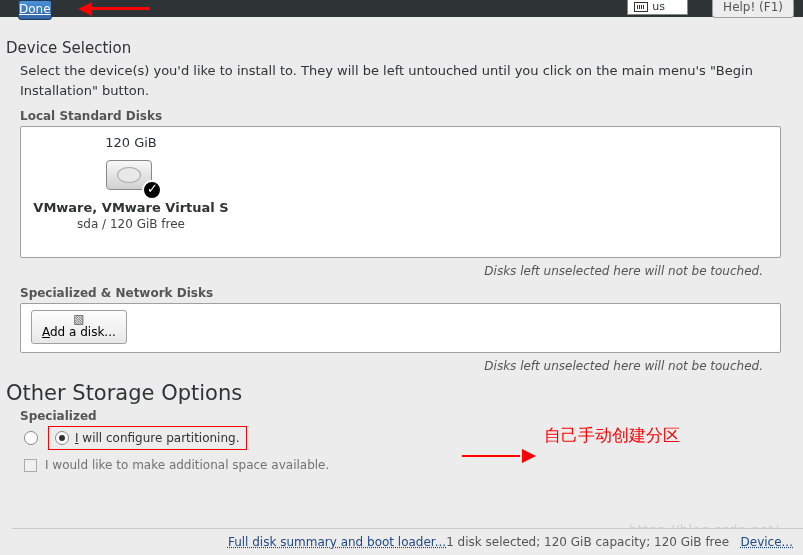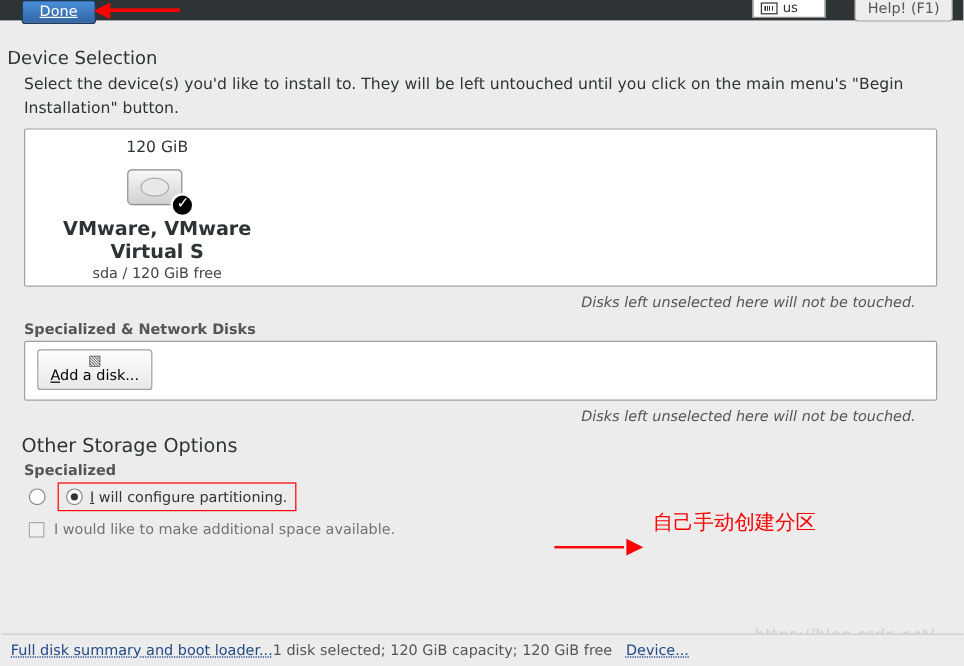--- a/index.html
+++ b/index.html
@@ -1,19 +1,19 @@
 <!DOCTYPE html>
 <html><head>
   <meta charset="utf-8">
   <style>
     * { box-sizing: border-box; margin: 0; padding: 0; font-family: "DejaVu Sans", "Liberation Sans", sans-serif; }
     body { width: 803px; height: 555px; background: #ececec; color: #2e3436; font-size: 13px; position: relative; overflow: hidden; }
     
     .top-bar { height: 17px; background: #2e3436; position: relative; }
-    .done-btn { position: absolute; left: 18px; top: 0px; background: linear-gradient(#4a90d9, #3465a4); color: #fff; border: 1px solid #1c3b5a; border-radius: 3px; padding: 1px 14px 3px; font-size: 12px; cursor: pointer; }
+    .done-btn { position: absolute; left: 18px; top: 0px; background: linear-gradient(#4a90d9, #3465a4); color: #fff; border: 1px solid #1c3b5a; border-radius: 3px; padding: 1px 0 3px; font-size: 12px; cursor: pointer; }
     .done-btn u { text-decoration: underline; }
     .lang-box { position: absolute; right: 115px; top: -2px; background: #fff; border: 1px solid #888; padding: 1px 22px 1px 6px; font-size: 11px; display: flex; align-items: center; gap: 4px; }
     .help-btn { position: absolute; right: 9px; top: -2px; background: #ededed; border: 1px solid #a0a0a0; border-radius: 3px; padding: 1px 10px 3px; font-size: 12px; color: #555; cursor: pointer; }
     
     .arrow-red { position: absolute; left: 80px; top: 8px; width: 70px; height: 4px; pointer-events: none; }
     .arrow-red::before { content: ""; position: absolute; right: 0; top: -1px; width: 60px; height: 3px; background: #ff0000; }
     .arrow-red::after { content: ""; position: absolute; left: -2px; top: -6px; border-right: 14px solid #ff0000; border-top: 7px solid transparent; border-bottom: 7px solid transparent; }
     
     .content { padding: 8px 10px 0 6px; }
     .section-title { font-size: 15px; font-weight: normal; color: #2e3436; margin: 14px 0 4px 0; }
@@ -22,21 +22,21 @@
     .subsection-label { font-weight: bold; font-size: 12px; color: #555; margin: 2px 0 3px 14px; }
     .disk-panel { border: 1px solid #a0a0a0; background: #fff; margin: 0 12px 0 14px; border-radius: 2px; padding: 6px 10px 8px; min-height: 38px; position: relative; }
     .local-panel { height: 132px; }
     .disk-item { width: 200px; text-align: center; }
     .disk-size { font-size: 13px; padding-top: 2px; }
     .disk-icon-wrap { position: relative; width: 50px; height: 34px; margin: 10px auto 6px; }
     .disk-icon { width: 46px; height: 30px; background: linear-gradient(#f8f8f8,#d0d0d0); border: 1px solid #888; border-radius: 4px; position: relative; }
     .disk-icon::after { content:""; position:absolute; left:10px; top:6px; width:22px; height:14px; border:1px solid #aaa; border-radius:50%; background:#e8e8e8;}
     .check-badge { position: absolute; right: -6px; bottom: -6px; width: 20px; height: 20px; background: #000; border-radius: 50%; border: 2px solid #fff; }
     .check-badge::after { content: "✓"; color: #fff; font-size: 13px; font-weight: bold; position: absolute; left: 3px; top: -1px; }
-    .disk-name { font-weight: bold; font-size: 16px; }
+    .disk-name { font-weight: bold; font-size: 13px; }
     .disk-sub { font-size: 12px; color: #444; margin-top: 2px; }
     
     .note-right { text-align: right; font-style: italic; font-size: 12px; color: #555; margin: 6px 30px 8px 0; }
     
     .add-disk-btn { background: linear-gradient(#fdfdfd,#e8e8e8); border: 1px solid #a0a0a0; border-radius: 3px; padding: 2px 10px 4px; font-size: 12px; cursor: pointer; text-align: center; display: inline-block; }
     .add-disk-btn .icon-slot { display: block; font-size: 12px; color: #555; line-height: 12px; }
     
     .partition-row { display: flex; align-items: center; gap: 10px; margin: 3px 0 0 18px; }
     .radio { width: 14px; height: 14px; border: 1px solid #888; border-radius: 50%; display: inline-block; position: relative; background: #fff; flex-shrink: 0; }
     .radio.checked::after { content:""; position:absolute; left:3px; top:3px; width:6px; height:6px; background:#333; border-radius:50%; }
@@ -44,21 +44,21 @@
     .red-box { border: 1.5px solid #ff0000; padding: 4px 6px; display: flex; align-items: center; gap: 6px; }
     
     .checkbox { width: 13px; height: 13px; border: 1px solid #aaa; background: #f0f0f0; display: inline-block; flex-shrink: 0; }
     .check-row { display: flex; align-items: center; gap: 8px; margin: 8px 0 0 18px; color: #737373; font-size: 12px; }
     
     .arrow2 { position: absolute; left: 462px; top: 448px; width: 74px; height: 20px; pointer-events: none; }
     .arrow2::before { content:""; position:absolute; left:0; top:7px; width:58px; height:2px; background:#ff0000; }
     .arrow2::after { content:""; position:absolute; right:0; top:1px; border-left:14px solid #ff0000; border-top:7px solid transparent; border-bottom:7px solid transparent; }
     .cn-text { position: absolute; left: 544px; top: 424px; font-size: 17px; color: #ff0000; font-family: "Microsoft YaHei","SimSun",sans-serif; }
     
-    .footer { position: absolute; left: 1px; right: 0; bottom: 0; border-top: 1px solid #c9c9c9; padding: 6px 10px 6px 8px; display: flex; justify-content: flex-start; align-items: center; font-size: 12px; background: #ececec; }
+    .footer { position: absolute; left: 12px; right: 0; bottom: 0; border-top: 1px solid #c9c9c9; padding: 6px 10px 6px 8px; display: flex; justify-content: flex-end; align-items: center; font-size: 12px; background: #ececec; }
     .link { color: #204a87; text-decoration: underline dotted; cursor: pointer; }
     .footer-right { color: #555; }
     .watermark { position: absolute; right: 10px; bottom: 18px; color: rgba(120,120,120,0.25); font-size: 13px; letter-spacing: 0.5px; pointer-events:none; }
     .kb-icon { width:14px; height:10px; border:1px solid #333; display:inline-block; position:relative; }
     .kb-icon::after{content:"";position:absolute;left:2px;top:2px;right:2px;bottom:2px;background:repeating-linear-gradient(90deg,#333 0 1px,transparent 1px 2px);}
   </style>
 </head>
 <body>
 
 <div class="top-bar">
@@ -69,20 +69,21 @@
   </div>
   <button class="help-btn">Help! (F1)</button>
 </div>
 
 <div class="arrow-red"></div>
 
 <div class="content">
   <div class="section-title">Device Selection</div>
   <div class="intro">Select the device(s) you'd like to install to.  They will be left untouched until you click on the main menu's "Begin Installation" button.</div>
 
+  <div class="subsection-label">Local Standard Disks</div>
   <div class="disk-panel local-panel">
     <div class="disk-item">
       <div class="disk-size">120 GiB</div>
       <div class="disk-icon-wrap">
         <div class="disk-icon"></div>
         <div class="check-badge"></div>
       </div>
       <div class="disk-name">VMware, VMware Virtual S</div>
       <div class="disk-sub">sda   /   120 GiB free</div>
     </div>
@@ -91,21 +92,21 @@
 
   <div class="subsection-label">Specialized &amp; Network Disks</div>
   <div class="disk-panel">
     <button class="add-disk-btn">
       <span class="icon-slot">▧</span>
       <span><u>A</u><span>dd a disk...</span></span>
     </button>
   </div>
   <div class="note-right">Disks left unselected here will not be touched.</div>
 
-  <div class="section-title" style="font-size:16px; margin-top:4px; margin-left:12px;">Other Storage Options</div>
+  <div class="section-title" style="font-size:21px; margin-top:4px; margin-left:0;">Other Storage Options</div>
   <div class="subsection-label" style="margin-left:14px; margin-top:2px;">Specialized</div>
   <div class="partition-row">
     <span class="radio"></span>
     <span class="red-box">
       <span class="radio checked"></span>
       <span class="radio-label"><u>I</u> will configure partitioning.</span>
     </span>
   </div>
   <div class="check-row">
     <span class="checkbox"></span>

